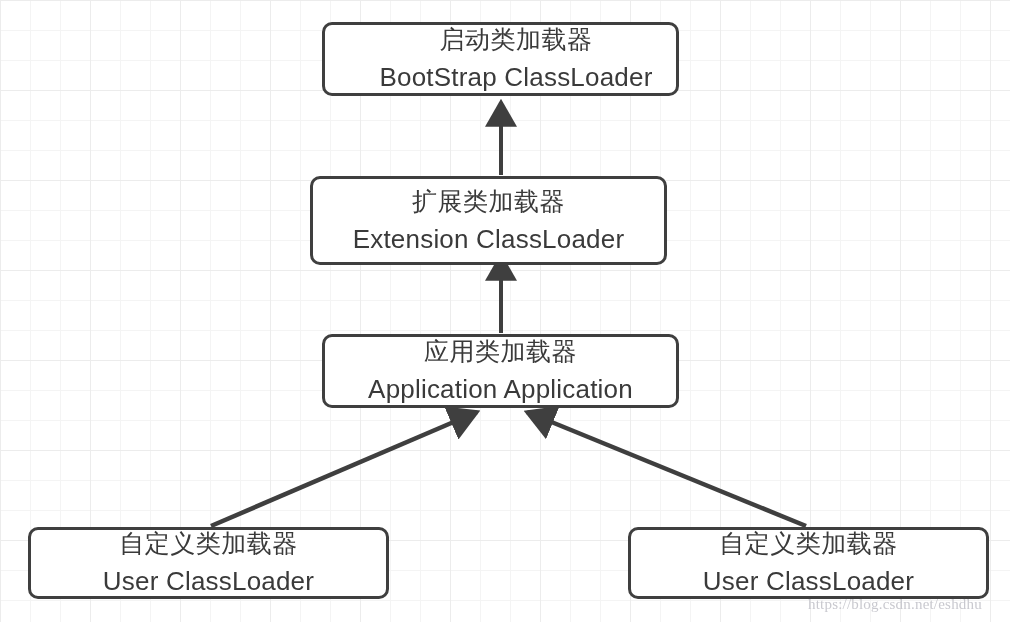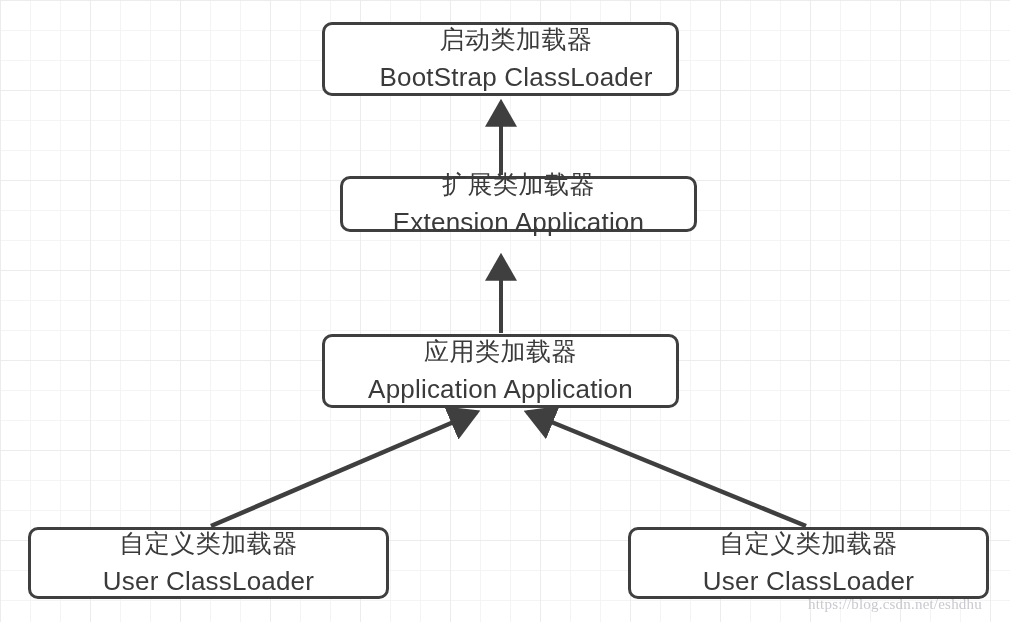--- a/index.html
+++ b/index.html
@@ -65,21 +65,21 @@
   }
 
   .node .en {
     font-size: 26px;
     letter-spacing: 0.2px;
     white-space: nowrap;
     margin-top: 8px;
   }
 
   #node-bootstrap  { left: 322px; top: 22px;  width: 357px; height: 74px; padding-left: 31px; }
-  #node-extension  { left: 340px; top: 176px; width: 357px; height: 56px; align-items: center; }
+  #node-extension  { left: 310px; top: 176px; width: 357px; height: 89px; align-items: center; }
   #node-application{ left: 322px; top: 334px; width: 357px; height: 74px; }
   #node-user-left  { left: 28px;  top: 527px; width: 361px; height: 72px; }
   #node-user-right { left: 628px; top: 527px; width: 361px; height: 72px; }
 
   .watermark {
     position: absolute;
     left: 808px;
     top: 596px;
     font-size: 15px;
     color: #c9c9cf;
@@ -118,21 +118,21 @@
     </g>
   </svg>
 
   <div class="node" id="node-bootstrap">
     <div class="cn">启动类加载器</div>
     <div class="en">BootStrap ClassLoader</div>
   </div>
 
   <div class="node" id="node-extension">
     <div class="cn">扩展类加载器</div>
-    <div class="en">Extension Application</div>
+    <div class="en">Extension ClassLoader</div>
   </div>
 
   <div class="node" id="node-application">
     <div class="cn">应用类加载器</div>
     <div class="en">Application Application</div>
   </div>
 
   <div class="node" id="node-user-left">
     <div class="cn">自定义类加载器</div>
     <div class="en">User ClassLoader</div>

